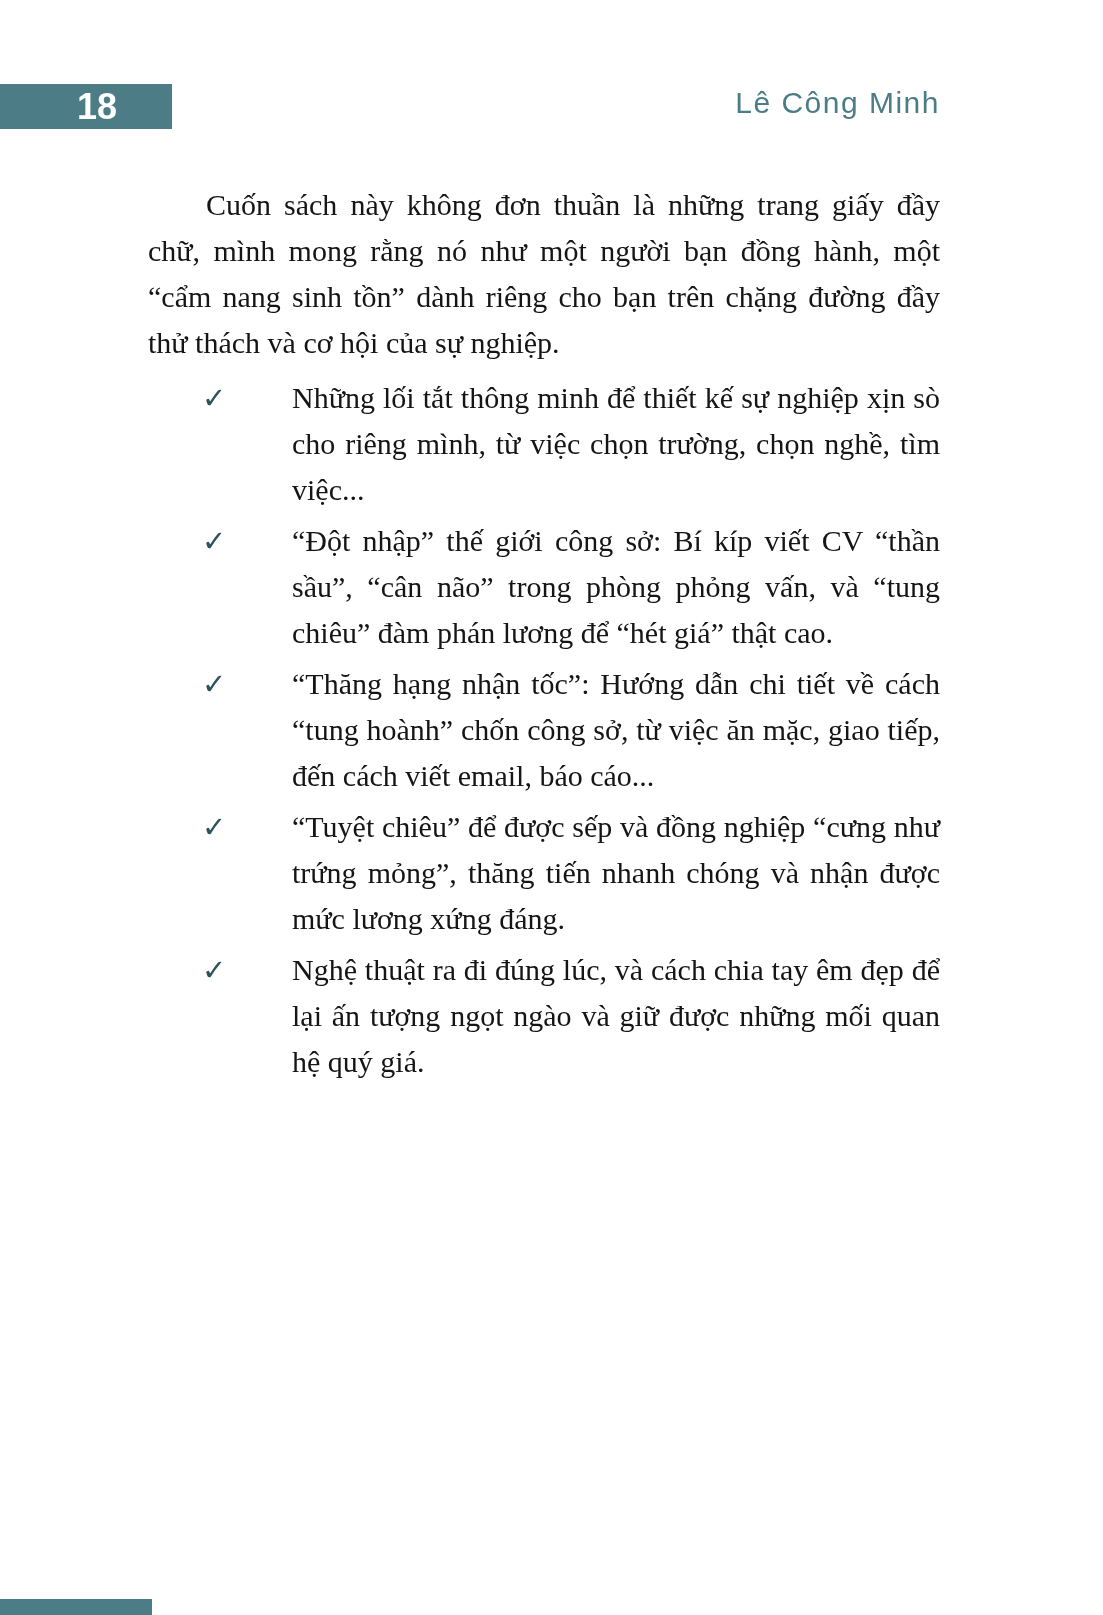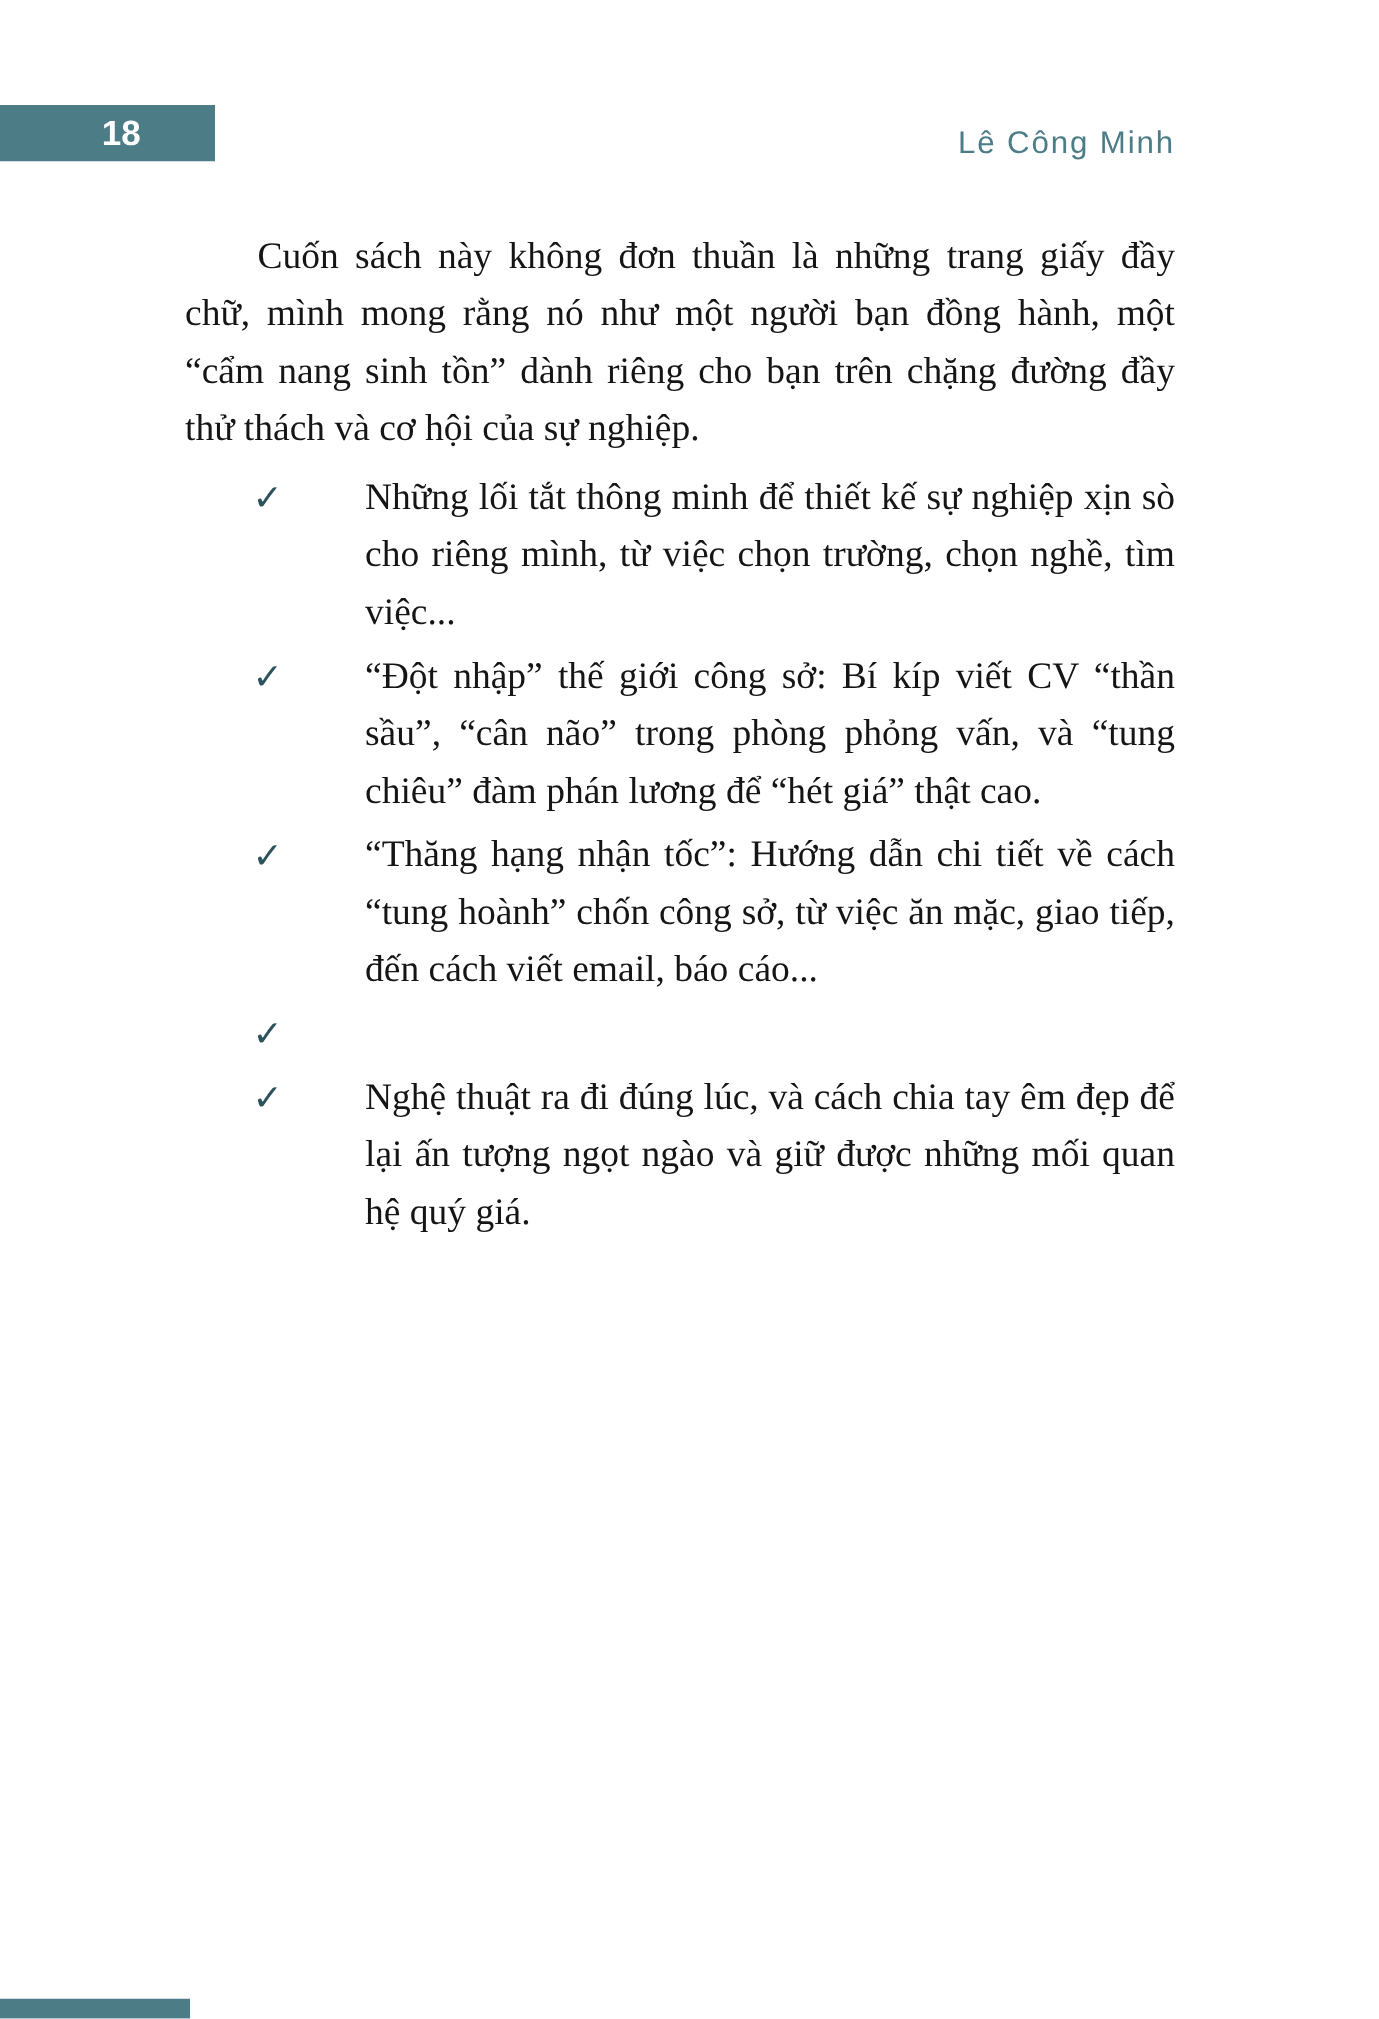--- a/index.html
+++ b/index.html
@@ -16,29 +16,29 @@
     overflow:hidden;
     font-family:"Liberation Serif", serif;
     color:var(--ink);
   }
   .page-num-box{
     position:absolute;left:0;top:84px;
     width:172px;height:45px;
     background:var(--accent);
     color:#ffffff;
     font-family:"Liberation Sans", sans-serif;
-    font-weight:bold;font-size:28px;
+    font-weight:bold;font-size:36px;
     display:flex;align-items:center;justify-content:center;
     padding-left:22px;
   }
   .running-head{
-    position:absolute;top:100px;right:163px;
+    position:absolute;top:86px;right:163px;
     color:var(--accent);
     font-family:"Liberation Sans", sans-serif;
-    font-size:25px;
+    font-size:30px;
     letter-spacing:1.5px;
     white-space:nowrap;
   }
   main{
     position:absolute;left:148px;top:182px;width:792px;
     font-size:30px;line-height:46px;
     text-align:justify;
   }
   .para{margin:0 0 9px 0;text-indent:58px;}
   .checklist{list-style:none;margin:0 0 9px 0;padding:0;}
@@ -86,20 +86,21 @@
       <li>
         <span class="check">✓</span>
         <span class="li-text">“Đột nhập” thế giới công sở: Bí kíp viết CV “thần sầu”, “cân não” trong phòng phỏng vấn, và “tung chiêu” đàm phán lương để “hét giá” thật cao.</span>
       </li>
       <li>
         <span class="check">✓</span>
         <span class="li-text">“Thăng hạng nhận tốc”: Hướng dẫn chi tiết về cách “tung hoành” chốn công sở, từ việc ăn mặc, giao tiếp, đến cách viết email, báo cáo...</span>
       </li>
       <li>
         <span class="check">✓</span>
+        <span class="li-text">“Tuyệt chiêu” để được sếp và đồng nghiệp “cưng như trứng mỏng”, thăng tiến nhanh chóng và nhận được mức lương xứng đáng.</span>
       </li>
       <li>
         <span class="check">✓</span>
         <span class="li-text">Nghệ thuật ra đi đúng lúc, và cách chia tay êm đẹp để lại ấn tượng ngọt ngào và giữ được những mối quan hệ quý giá.</span>
       </li>
     </ul>
 
 
 
   </main>

